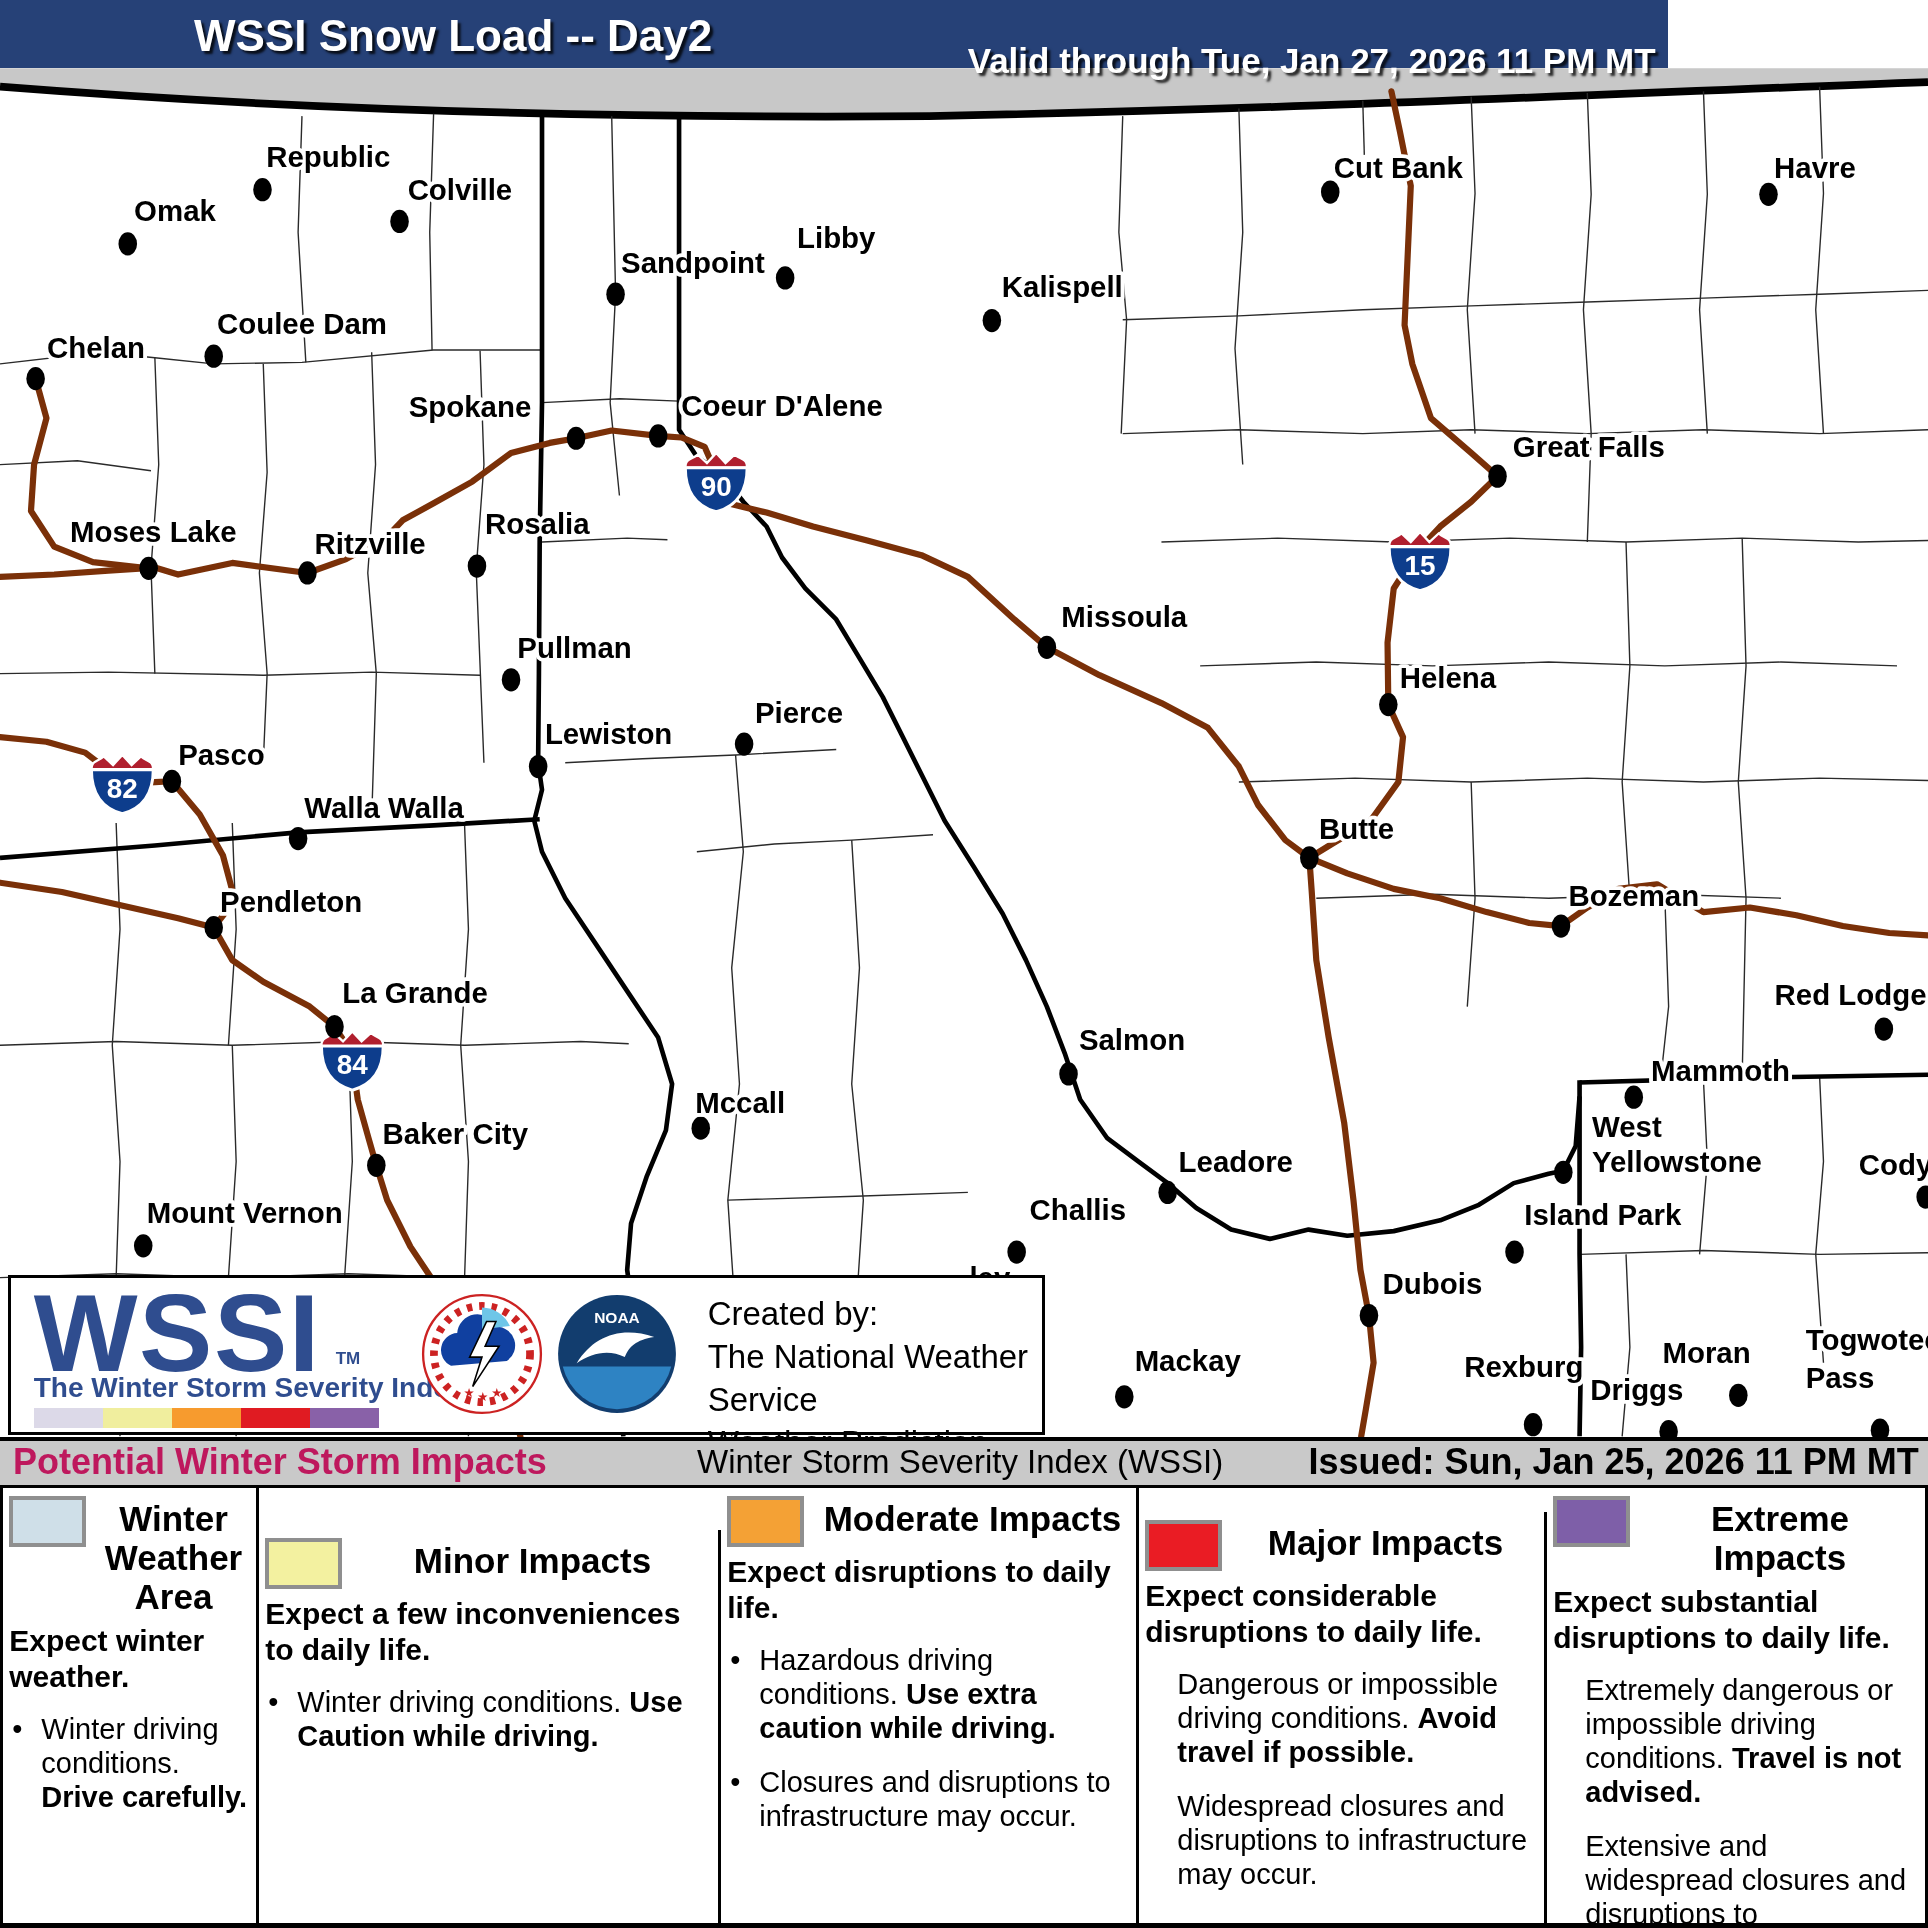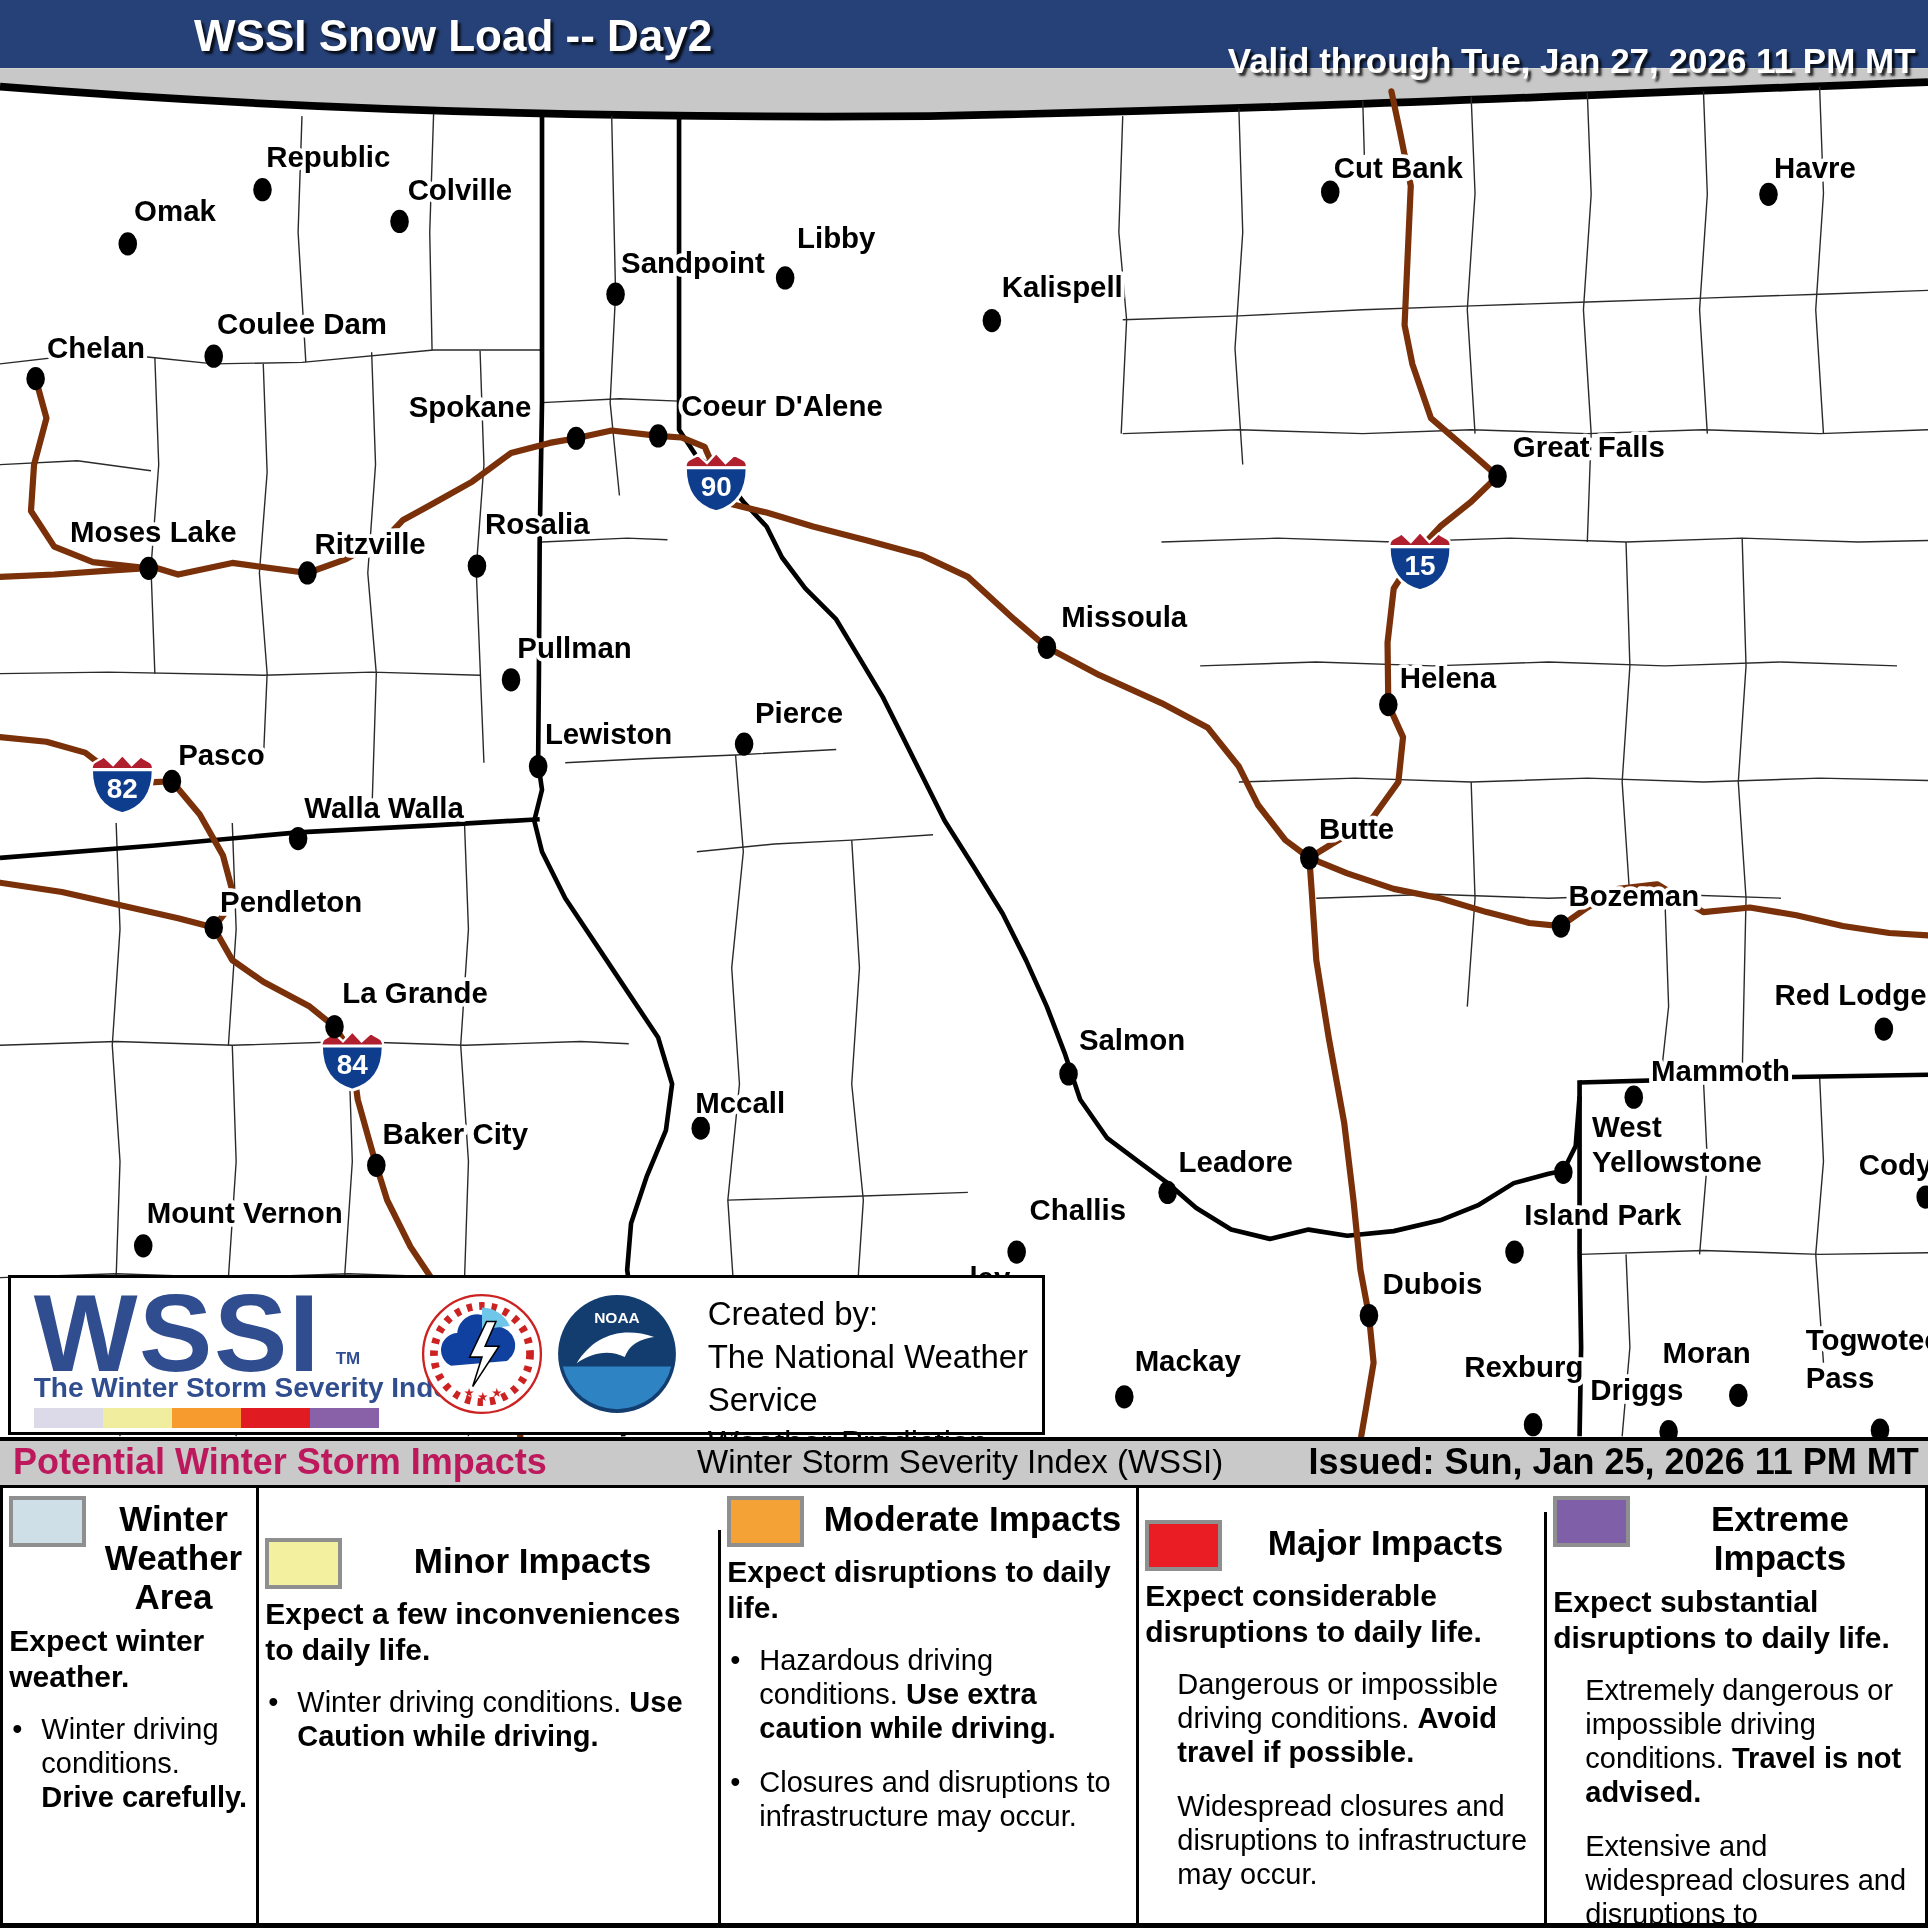--- a/index.html
+++ b/index.html
@@ -2,21 +2,21 @@
 <html style="font-size:12.4px"><head>
 <meta charset="utf-8">
 <style>
   html,body{margin:0;padding:0;}
   body{
     width:1928px;height:1928px;position:relative;overflow:hidden;
     background:#ffffff;font-family:"Liberation Sans",sans-serif;
   }
   
   .top-bar{
-    position:absolute;left:0;top:0;width:1928px;height:68px;
+    position:absolute;left:0;top:0;width:1668px;height:68px;
     background:#264177;z-index:30;
   }
   .top-title{
     position:absolute;left:194px;top:0;height:68px;line-height:71px;
     font-size:44px;font-weight:bold;color:#ffffff;
     text-shadow:3.1px 3.1px 2.3px rgba(0,0,0,0.8);white-space:nowrap;
   }
   .top-valid{
     position:absolute;right:12.4px;top:0;height:68px;line-height:74px;
     font-size:35px;font-weight:bold;color:#ffffff;

